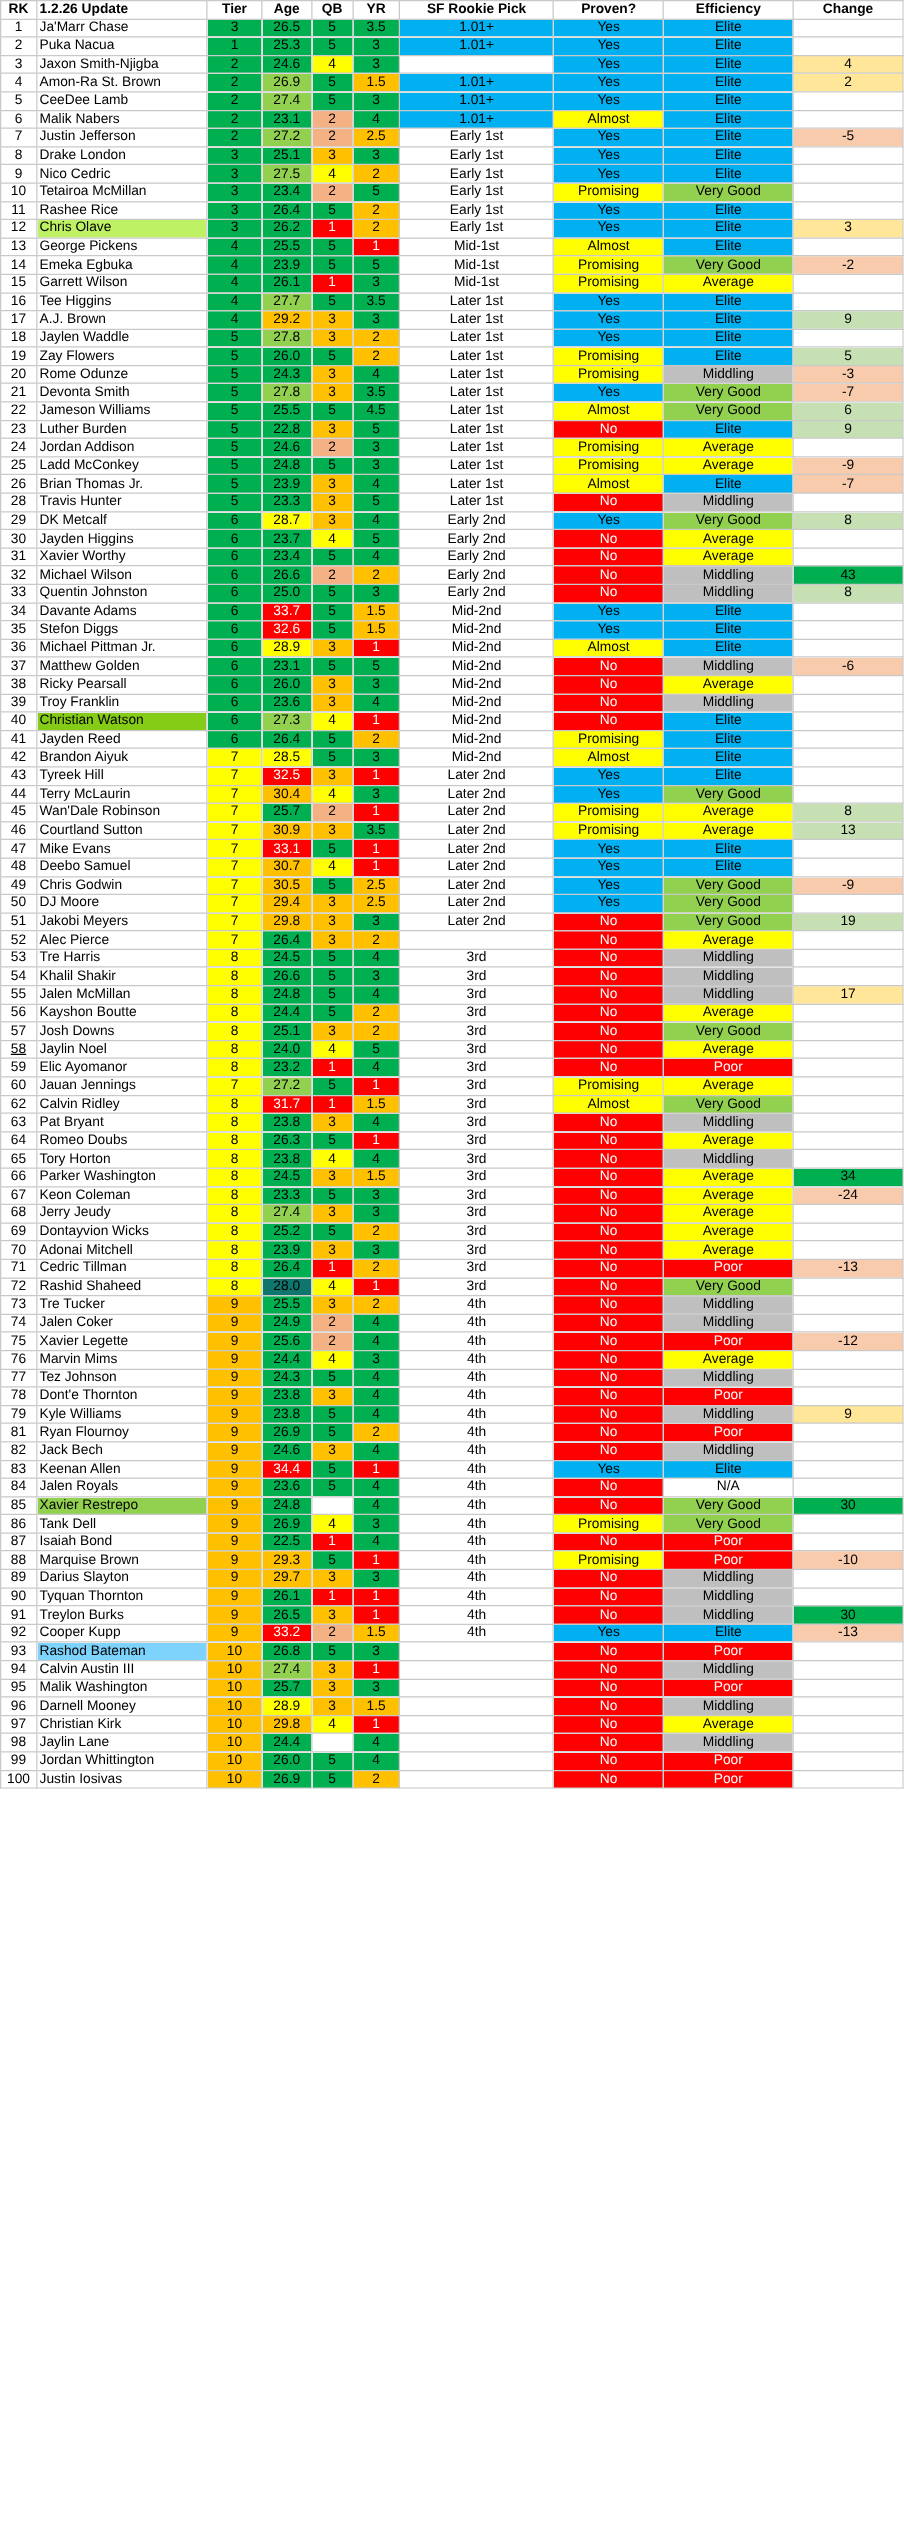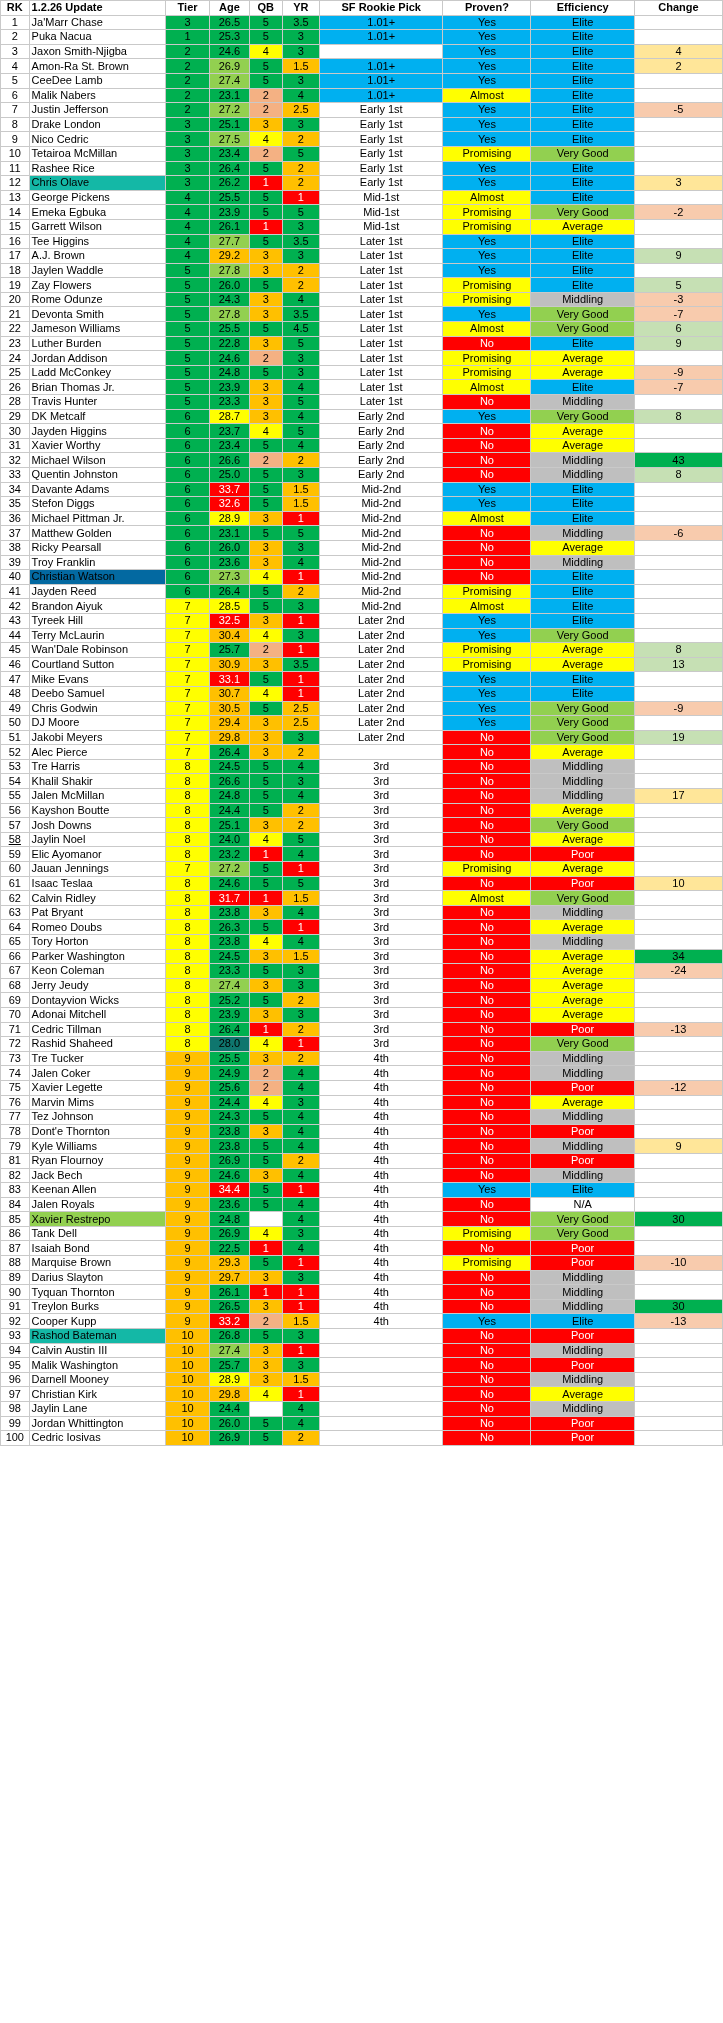--- a/index.html
+++ b/index.html
@@ -179,21 +179,21 @@
         <td class="c" style="background: rgb(0, 176, 80);">26.4</td>
         <td class="c" style="background: rgb(0, 176, 80);">5</td>
         <td class="c" style="background: rgb(255, 192, 0);">2</td>
         <td class="c" style="background: rgb(255, 255, 255);">Early 1st</td>
         <td class="c" style="background: rgb(0, 176, 240);">Yes</td>
         <td class="c" style="background: rgb(0, 176, 240);">Elite</td>
         <td class="c" style="background: rgb(255, 255, 255);"></td>
       </tr>
       <tr>
         <td class="c" style="background: rgb(255, 255, 255);">12</td>
-        <td class="l" style="background: #14b8a6;">Chris Olave</td>
+        <td class="l" style="background: #bef264;">Chris Olave</td>
         <td class="c" style="background: rgb(0, 176, 80);">3</td>
         <td class="c" style="background: rgb(0, 176, 80);">26.2</td>
         <td class="c" style="background: rgb(255, 0, 0); color: rgb(255, 255, 255);">1</td>
         <td class="c" style="background: rgb(255, 192, 0);">2</td>
         <td class="c" style="background: rgb(255, 255, 255);">Early 1st</td>
         <td class="c" style="background: rgb(0, 176, 240);">Yes</td>
         <td class="c" style="background: rgb(0, 176, 240);">Elite</td>
         <td class="c" style="background: rgb(255, 230, 153);">3</td>
       </tr>
       <tr>
@@ -503,21 +503,21 @@
         <td class="c" style="background: rgb(0, 176, 80);">23.6</td>
         <td class="c" style="background: rgb(255, 192, 0);">3</td>
         <td class="c" style="background: rgb(0, 176, 80);">4</td>
         <td class="c" style="background: rgb(255, 255, 255);">Mid-2nd</td>
         <td class="c" style="background: rgb(255, 0, 0); color: rgb(255, 255, 255);">No</td>
         <td class="c" style="background: rgb(191, 191, 191);">Middling</td>
         <td class="c" style="background: rgb(255, 255, 255);"></td>
       </tr>
       <tr>
         <td class="c" style="background: rgb(255, 255, 255);">40</td>
-        <td class="l" style="background: #0369a1;">Christian Watson</td>
+        <td class="l" style="background: #84cc16;">Christian Watson</td>
         <td class="c" style="background: rgb(0, 176, 80);">6</td>
         <td class="c" style="background: rgb(146, 208, 80);">27.3</td>
         <td class="c" style="background: rgb(255, 255, 0);">4</td>
         <td class="c" style="background: rgb(255, 0, 0); color: rgb(255, 255, 255);">1</td>
         <td class="c" style="background: rgb(255, 255, 255);">Mid-2nd</td>
         <td class="c" style="background: rgb(255, 0, 0); color: rgb(255, 255, 255);">No</td>
         <td class="c" style="background: rgb(0, 176, 240);">Elite</td>
         <td class="c" style="background: rgb(255, 255, 255);"></td>
       </tr>
       <tr>
@@ -754,32 +754,20 @@
         <td class="c" style="background: rgb(255, 255, 0);">7</td>
         <td class="c" style="background: rgb(146, 208, 80);">27.2</td>
         <td class="c" style="background: rgb(0, 176, 80);">5</td>
         <td class="c" style="background: rgb(255, 0, 0); color: rgb(255, 255, 255);">1</td>
         <td class="c" style="background: rgb(255, 255, 255);">3rd</td>
         <td class="c" style="background: rgb(255, 255, 0);">Promising</td>
         <td class="c" style="background: rgb(255, 255, 0);">Average</td>
         <td class="c" style="background: rgb(255, 255, 255);"></td>
       </tr>
       <tr>
-        <td class="c" style="background: rgb(255, 255, 255);">61</td>
-        <td class="l" style="background: rgb(255, 255, 255);">Isaac Teslaa</td>
-        <td class="c" style="background: rgb(255, 255, 0);">8</td>
-        <td class="c" style="background: rgb(0, 176, 80);">24.6</td>
-        <td class="c" style="background: rgb(0, 176, 80);">5</td>
-        <td class="c" style="background: rgb(0, 176, 80);">5</td>
-        <td class="c" style="background: rgb(255, 255, 255);">3rd</td>
-        <td class="c" style="background: rgb(255, 0, 0); color: rgb(255, 255, 255);">No</td>
-        <td class="c" style="background: rgb(255, 0, 0); color: rgb(255, 255, 255);">Poor</td>
-        <td class="c" style="background: rgb(255, 230, 153);">10</td>
-      </tr>
-      <tr>
         <td class="c" style="background: rgb(255, 255, 255);">62</td>
         <td class="l" style="background: rgb(255, 255, 255);">Calvin Ridley</td>
         <td class="c" style="background: rgb(255, 255, 0);">8</td>
         <td class="c" style="background: rgb(255, 0, 0); color: rgb(255, 255, 255);">31.7</td>
         <td class="c" style="background: rgb(255, 0, 0); color: rgb(255, 255, 255);">1</td>
         <td class="c" style="background: rgb(255, 192, 0);">1.5</td>
         <td class="c" style="background: rgb(255, 255, 255);">3rd</td>
         <td class="c" style="background: rgb(255, 255, 0);">Almost</td>
         <td class="c" style="background: rgb(146, 208, 80);">Very Good</td>
         <td class="c" style="background: rgb(255, 255, 255);"></td>
@@ -1127,21 +1115,21 @@
         <td class="c" style="background: rgb(255, 0, 0); color: rgb(255, 255, 255);">33.2</td>
         <td class="c" style="background: rgb(244, 177, 131);">2</td>
         <td class="c" style="background: rgb(255, 192, 0);">1.5</td>
         <td class="c" style="background: rgb(255, 255, 255);">4th</td>
         <td class="c" style="background: rgb(0, 176, 240);">Yes</td>
         <td class="c" style="background: rgb(0, 176, 240);">Elite</td>
         <td class="c" style="background: rgb(248, 203, 173);">-13</td>
       </tr>
       <tr>
         <td class="c" style="background: rgb(255, 255, 255);">93</td>
-        <td class="l" style="background: #14b8a6;">Rashod Bateman</td>
+        <td class="l" style="background: #7dd3fc;">Rashod Bateman</td>
         <td class="c" style="background: rgb(255, 192, 0);">10</td>
         <td class="c" style="background: rgb(0, 176, 80);">26.8</td>
         <td class="c" style="background: rgb(0, 176, 80);">5</td>
         <td class="c" style="background: rgb(0, 176, 80);">3</td>
         <td class="c" style="background: rgb(255, 255, 255);"></td>
         <td class="c" style="background: rgb(255, 0, 0); color: rgb(255, 255, 255);">No</td>
         <td class="c" style="background: rgb(255, 0, 0); color: rgb(255, 255, 255);">Poor</td>
         <td class="c" style="background: rgb(255, 255, 255);"></td>
       </tr>
       <tr>
@@ -1211,21 +1199,21 @@
         <td class="c" style="background: rgb(0, 176, 80);">26.0</td>
         <td class="c" style="background: rgb(0, 176, 80);">5</td>
         <td class="c" style="background: rgb(0, 176, 80);">4</td>
         <td class="c" style="background: rgb(255, 255, 255);"></td>
         <td class="c" style="background: rgb(255, 0, 0); color: rgb(255, 255, 255);">No</td>
         <td class="c" style="background: rgb(255, 0, 0); color: rgb(255, 255, 255);">Poor</td>
         <td class="c" style="background: rgb(255, 255, 255);"></td>
       </tr>
       <tr>
         <td class="c" style="background: rgb(255, 255, 255);">100</td>
-        <td class="l" style="background: rgb(255, 255, 255);">Cedric Iosivas</td>
+        <td class="l" style="background: rgb(255, 255, 255);">Justin Iosivas</td>
         <td class="c" style="background: rgb(255, 192, 0);">10</td>
         <td class="c" style="background: rgb(0, 176, 80);">26.9</td>
         <td class="c" style="background: rgb(0, 176, 80);">5</td>
         <td class="c" style="background: rgb(255, 192, 0);">2</td>
         <td class="c" style="background: rgb(255, 255, 255);"></td>
         <td class="c" style="background: rgb(255, 0, 0); color: rgb(255, 255, 255);">No</td>
         <td class="c" style="background: rgb(255, 0, 0); color: rgb(255, 255, 255);">Poor</td>
         <td class="c" style="background: rgb(255, 255, 255);"></td>
       </tr>
     </tbody>

